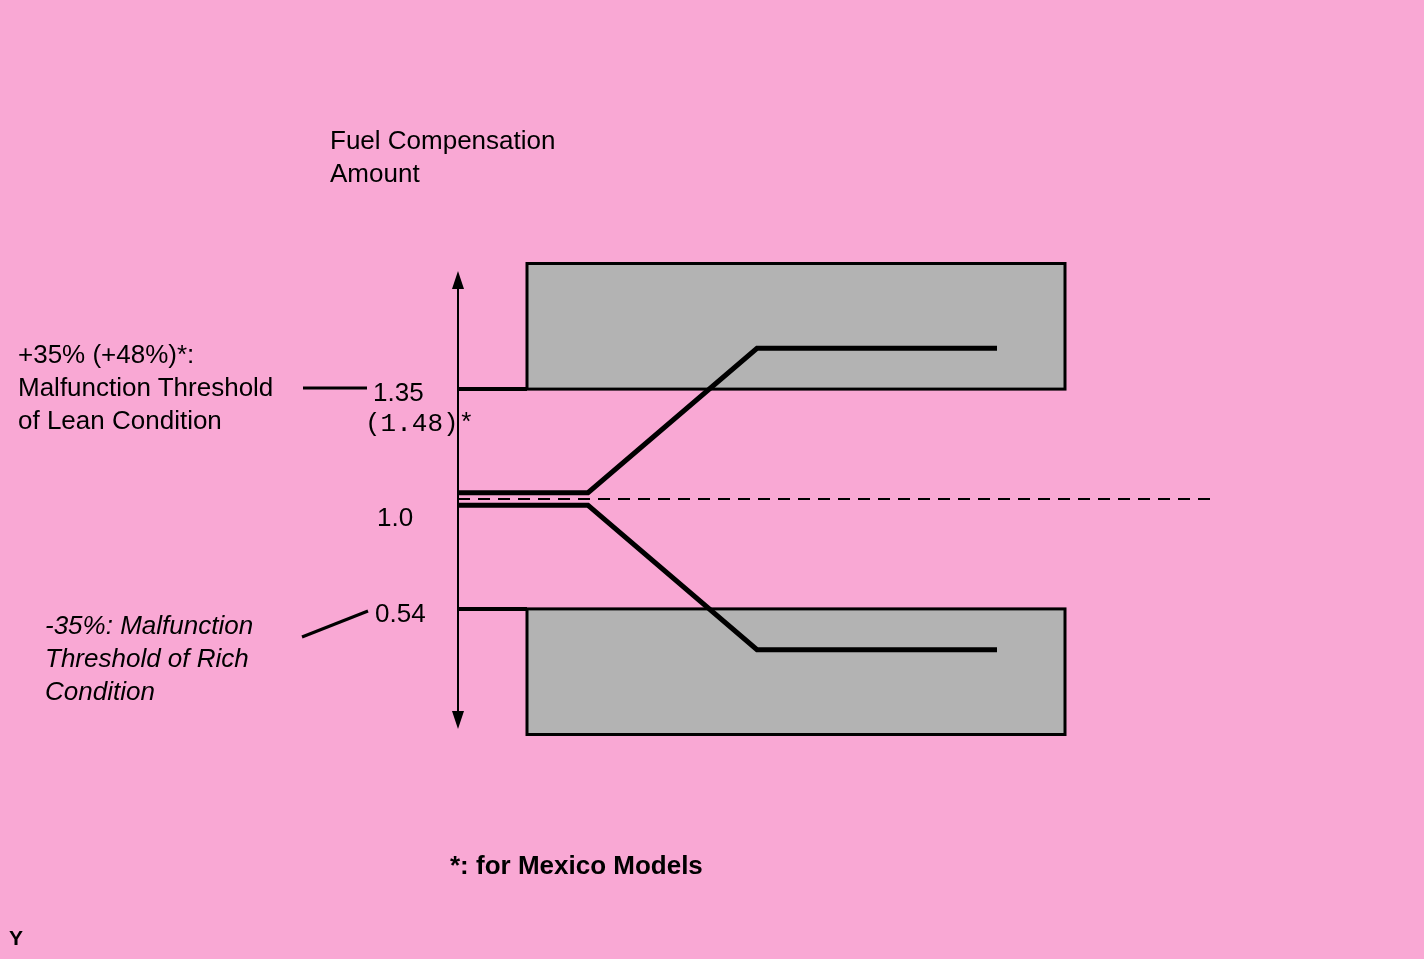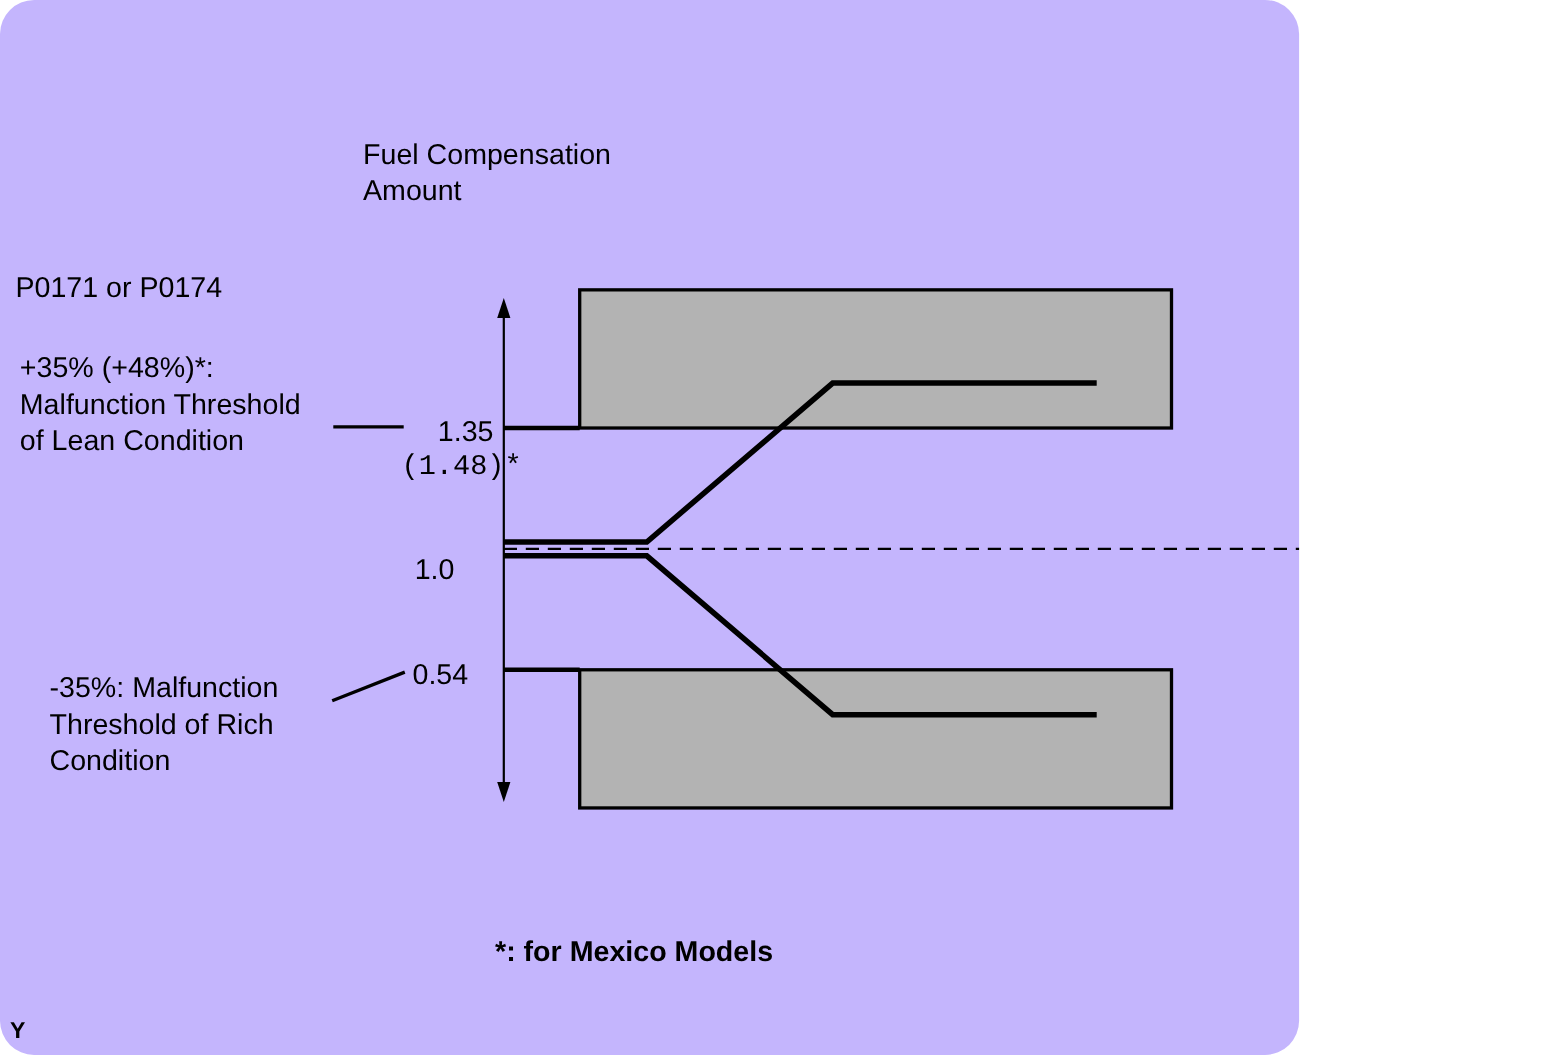--- a/index.html
+++ b/index.html
@@ -2,49 +2,48 @@
 <html><head>
 <meta charset="utf-8">
 <style>
   html, body {
     margin: 0;
     padding: 0;
     background: #ffffff;
   }
   .canvas {
     position: relative;
-    width: 1181px;
+    width: 1424px;
     height: 959px;
-    background: #c4b5fd;
+    background: #f9a8d4;
     overflow: hidden;
     font-family: "Liberation Sans", sans-serif;
     color: #000000;
-    border-radius: 31px;
   }
   #chart-svg {
     position: absolute;
     left: 0;
     top: 0;
   }
   .label {
     position: absolute;
     font-size: 26px;
     line-height: 33px;
     white-space: pre-line;
     color: #000000;
   }
   .title          { left: 330px; top: 124px; }
   .lean-dtc       { left: 14px;  top: 245px; }
-  .lean-threshold { left: 18px;  top: 318px; }
-  .tick-135       { left: 373px; top: 376px; margin-left: 25px; }
+  .lean-threshold { left: 18px;  top: 338px; }
+  .tick-135       { left: 373px; top: 376px; }
   .tick-148       { left: 365px; top: 408px; font-family: Liberation Mono, monospace; }
   .tick-10        { left: 377px; top: 484px; margin-top: 17px; }
   .tick-065       { left: 375px; top: 597px; }
   .rich-dtc       { left: 14px;  top: 535px; }
-  .rich-threshold { left: 45px;  top: 609px; }
+  .rich-threshold { left: 45px;  top: 609px; font-style: italic; }
   .footnote       { left: 450px; top: 849px; font-weight: bold; }
   .page-marker    { left: 9px;   top: 926px; font-size: 21px; font-weight: bold; line-height: 24px; }
 </style>
 </head>
 <body>
 
 <div class="canvas">
 
   <svg id="chart-svg" width="1424" height="959" viewBox="0 0 1424 959">
       <rect x="527" y="263.5" width="538" height="125.59999999999997" fill="#b3b3b3" stroke="#000000" stroke-width="3"></rect>
@@ -57,21 +56,20 @@
       <polygon points="458,729 452,711 464,711" fill="#000000"></polygon>
       <polyline points="458,492.71999999999997 588,492.71999999999997 757,348.28 997,348.28" fill="none" stroke="#000000" stroke-width="5"></polyline>
       <polyline points="458,505.28000000000003 588,505.28000000000003 757,649.72 997,649.72" fill="none" stroke="#000000" stroke-width="5"></polyline>
       <line x1="303" y1="388" x2="367" y2="388" stroke="#000000" stroke-width="3"></line>
       <line x1="302" y1="637" x2="368" y2="611" stroke="#000000" stroke-width="3"></line>
     </svg>
 
   <div class="label title">Fuel Compensation
 Amount</div>
 
-  <div class="label lean-dtc">P0171 or P0174</div>
 
   <div class="label lean-threshold">+35% (+48%)*:
 Malfunction Threshold
 of Lean Condition</div>
 
   <div class="label tick-135">1.35</div>
 
   <div class="label tick-148">(1.48)*</div>
 
   <div class="label tick-10">1.0</div>

